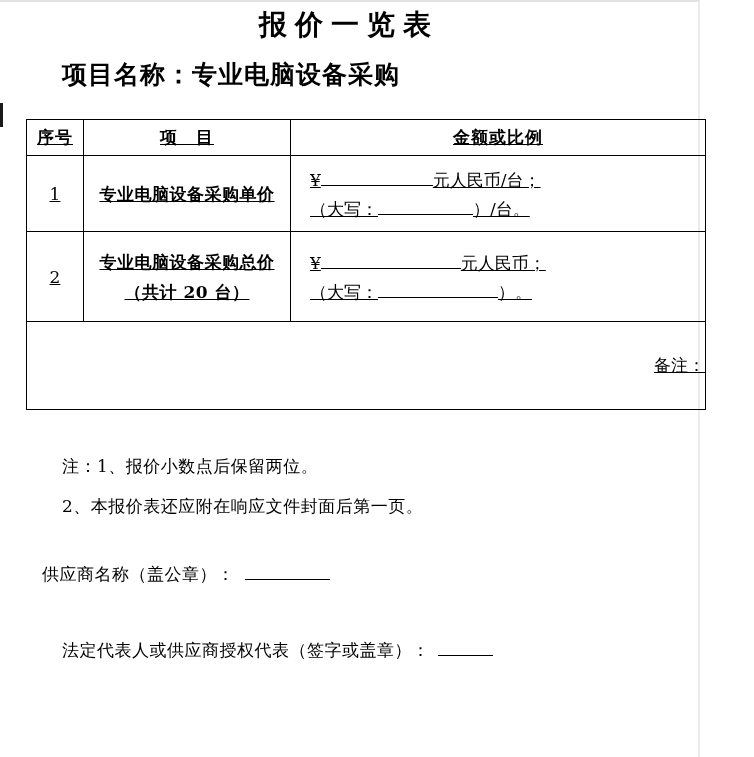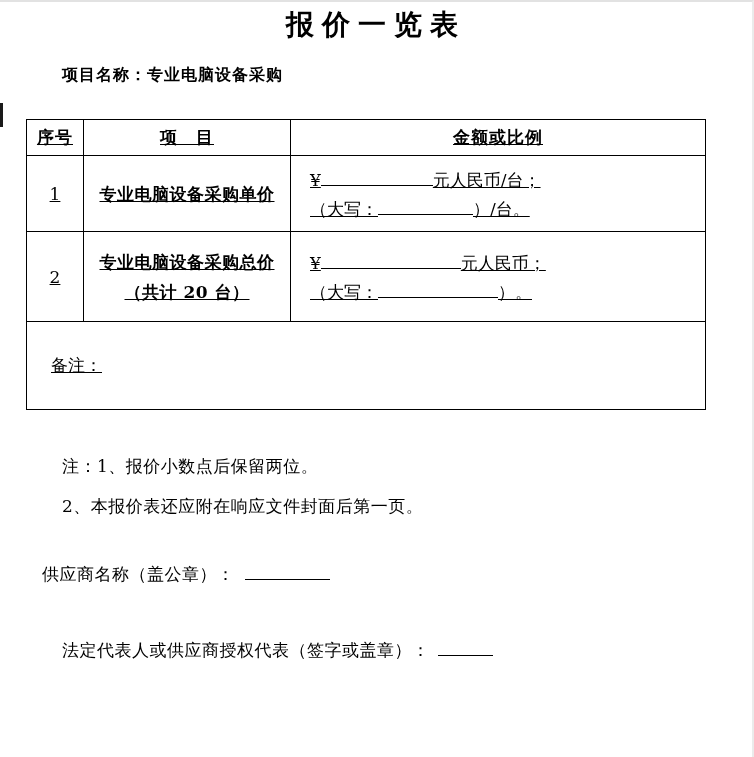--- a/index.html
+++ b/index.html
@@ -5,39 +5,39 @@
   * { margin: 0; padding: 0; box-sizing: border-box; }
   html, body { background: #ffffff; }
   body {
     width: 754px; height: 757px;
     font-family: "DejaVu Serif", serif;
     color: #000000;
     position: relative;
     overflow: hidden;
   }
   .page {
-    width: 754px; height: 757px;
+    width: 700px; height: 757px;
     border-top: 2px solid #e2e2e2;
     border-right: 2px solid #ebebeb;
     position: relative;
   }
   .edge-artifact {
     position: absolute; left: 0; top: 101px;
     width: 3px; height: 24px; background: #1a1a1a;
   }
   .doc-title {
     text-align: center;
     font-size: 28px; font-weight: bold;
     letter-spacing: 8px;
     padding-top: 7px;
     line-height: 32px;
   }
   .project-line {
     margin: 21px 0 0 62px;
-    font-size: 16px; font-weight: bold;
+    font-size: 25px; font-weight: bold;
     letter-spacing: 1px;
     line-height: 26px;
   }
   table.quote {
     border-collapse: collapse;
     margin: 31px 0 0 26px;
     table-layout: fixed;
     width: 679px;
   }
   table.quote td, table.quote th {
@@ -60,23 +60,24 @@
     vertical-align: baseline;
   }
   .bl-112 { width: 112px; }
   .bl-95  { width: 95px; }
   .bl-140 { width: 140px; }
   .bl-120 { width: 120px; }
   .bl-85  { width: 85px; margin-left: 10px; }
   .bl-55  { width: 55px; margin-left: 8px; }
   td.remark-cell {
     height: 88px;
-    padding-left: 24px;
+    padding-left: 12px;
     font-size: 17px;
     vertical-align: middle;
+    text-align: right;
   }
   .note-line {
     margin-left: 62px;
     font-size: 17px;
     line-height: 20px;
     letter-spacing: 0.5px;
   }
   .note-1 { margin-top: 46px; }
   .note-2 { margin-top: 20px; }
   .sig-line {

